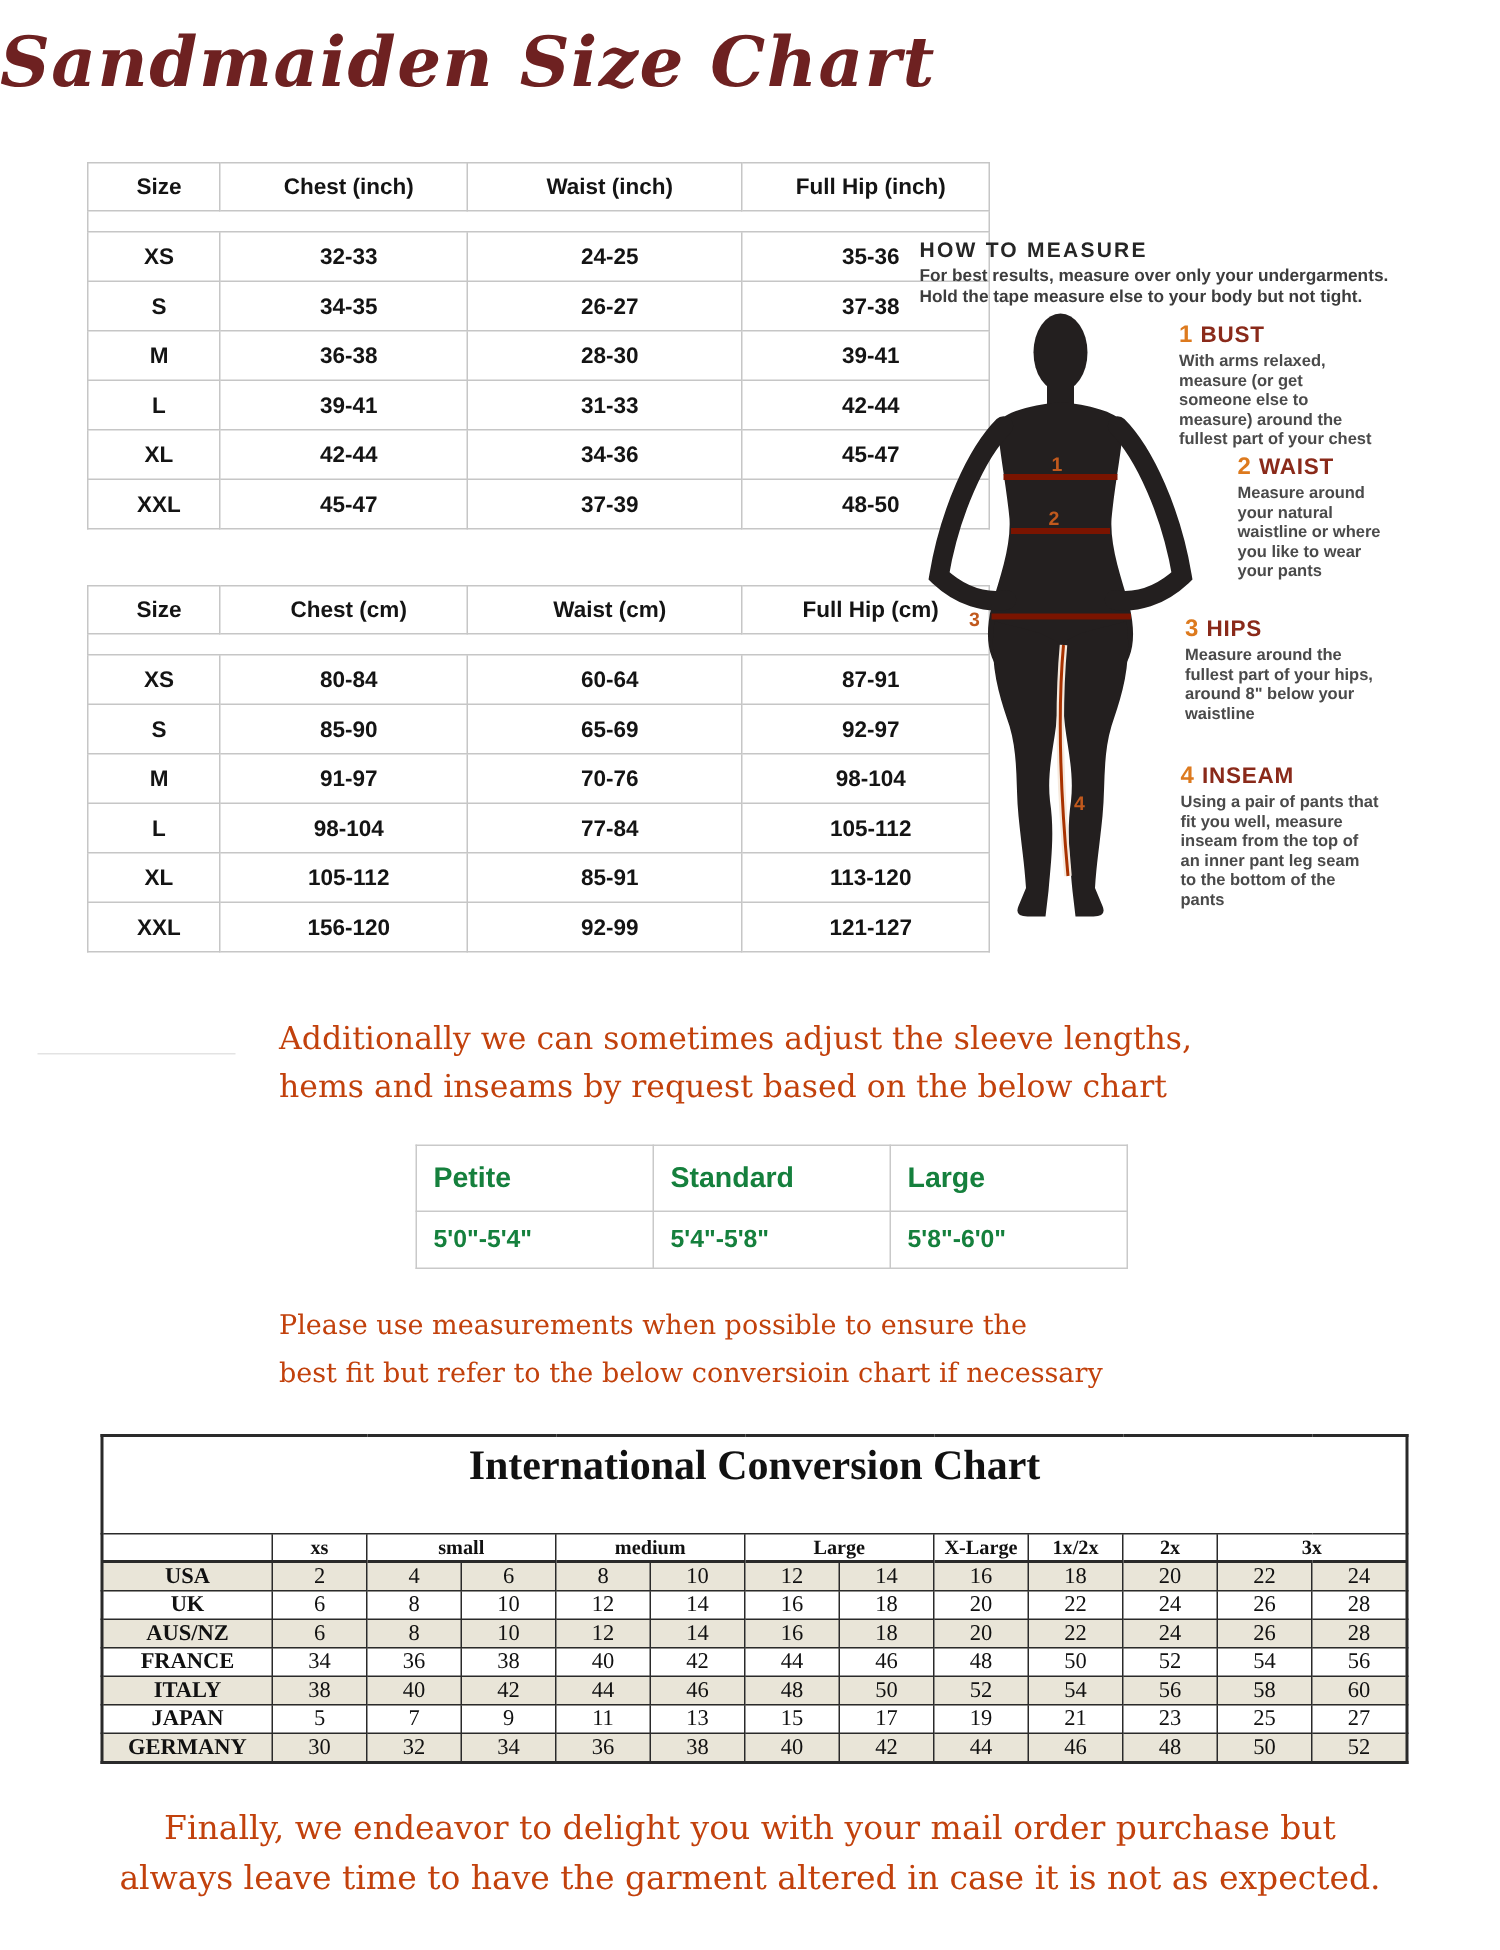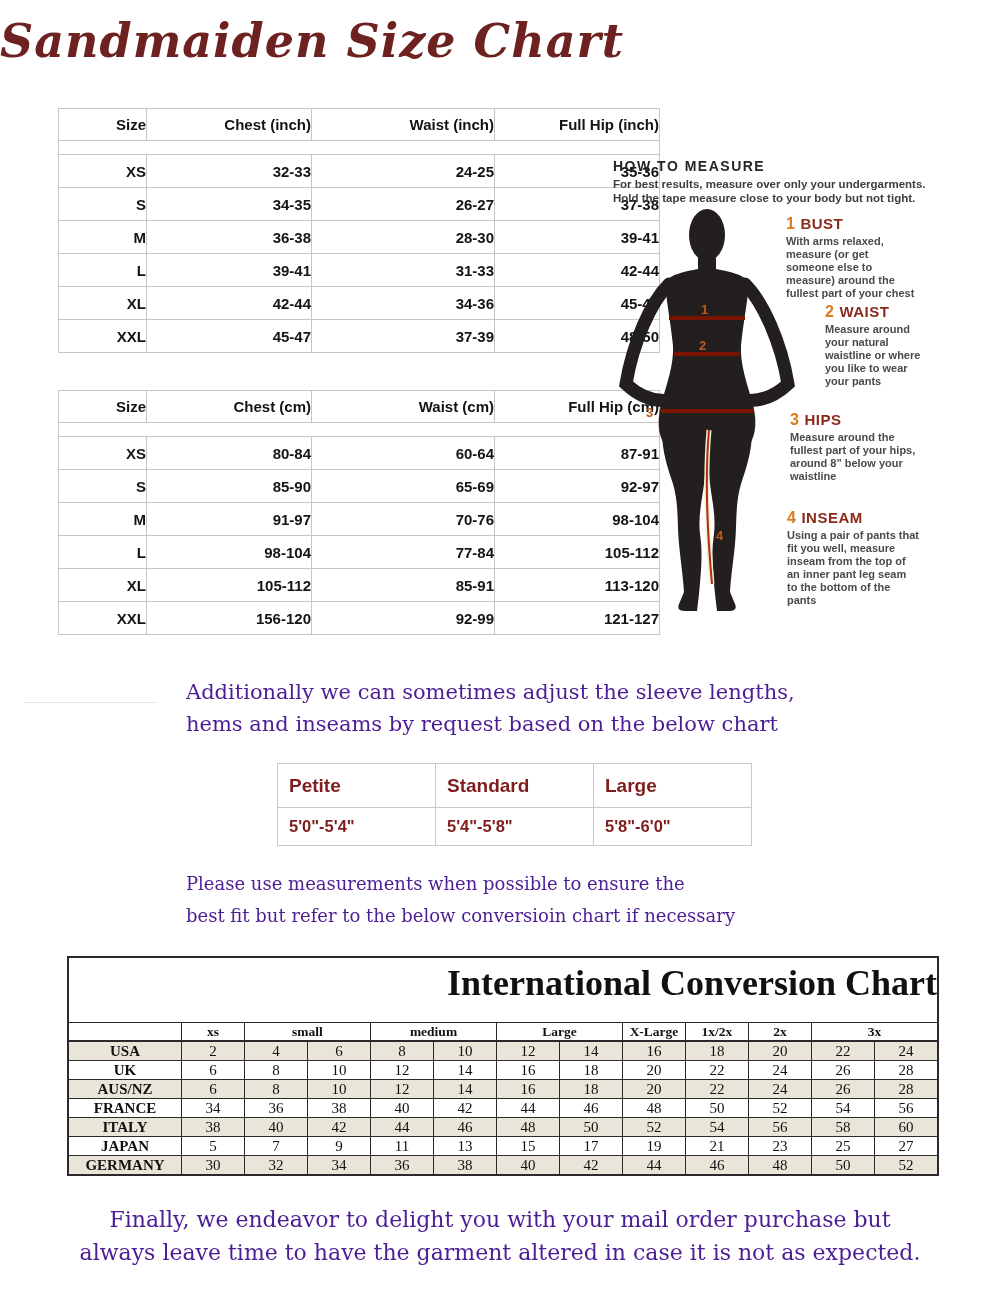--- a/index.html
+++ b/index.html
@@ -16,21 +16,21 @@
   #page{position:relative;width:1000px;height:1300px;background:#fff;overflow:hidden;
         font-family:"Liberation Sans",sans-serif;}
 
   .doc-title{position:absolute;top:14px;left:0;width:1000px;text-align:left;
     font-family:"DejaVu Serif",serif;font-style:italic;font-weight:bold;
     font-size:46px;letter-spacing:1px;color:var(--title-maroon);}
 
   
   .size-table{border-collapse:collapse;color:#141414;}
   .size-table th,.size-table td{border:1px solid var(--table-border);
-    font-weight:bold;text-align:right;padding:0 0 0 7px;font-size:15px;}
+    font-weight:bold;text-align:center;padding:0 0 0 7px;font-size:15px;}
   .size-table th{height:31px;}
   .size-table th:nth-child(1){width:80px;}
   .size-table th:nth-child(2){width:157px;}
   .size-table th:nth-child(3){width:175px;}
   .size-table th:nth-child(4){width:157px;}
   .size-table tr.spacer td{height:13px;padding:0;}
   .size-table td{height:32px;}
   #table-inch{position:absolute;left:58px;top:108px;}
   #table-cm{position:absolute;left:58px;top:390px;}
 
@@ -47,39 +47,39 @@
   .step-body{font-size:11px;font-weight:bold;color:#4a4a4a;line-height:13px;
     margin-top:2px;white-space:pre-line;}
   #step-1{left:173px;top:57px;width:160px;}
   #step-2{left:212px;top:145px;width:140px;}
   #step-3{left:177px;top:253px;width:175px;}
   #step-4{left:174px;top:351px;width:178px;}
 
   .thin-line{position:absolute;left:25px;top:702px;width:132px;height:1px;background:#e3e3e3;}
 
   
-  .para{position:absolute;font-family:"DejaVu Serif",serif;color:#4c1d95;white-space:pre-line;}
+  .para{position:absolute;font-family:"DejaVu Serif",serif;color:#c2410c;white-space:pre-line;}
   #para-adjust{left:186px;top:676px;font-size:21px;line-height:32px;}
   #para-measure{left:186px;top:868px;font-size:18px;line-height:32px;}
   #para-final{left:40px;top:1203px;width:920px;text-align:center;font-size:22px;line-height:33px;}
 
   
   #height-table{position:absolute;left:277px;top:763px;}
-  .height-table{border-collapse:collapse;color:#7f1d1d;}
+  .height-table{border-collapse:collapse;color:#15803d;}
   .height-table th{width:145px;height:41px;border:1px solid #c9c9c9;font-size:19px;
     text-align:left;padding-left:11px;}
   .height-table td{height:35px;border:1px solid #c9c9c9;font-size:16.5px;
     font-weight:bold;padding-left:11px;}
 
   
   #conv-table{position:absolute;left:67px;top:956px;}
   .conv{border-collapse:collapse;border:2px solid var(--conv-border);
     font-family:"Liberation Serif",serif;color:#111;}
-  .conv .cc-title{height:60px;text-align:right;vertical-align:top;padding-top:4px;
-    font-size:36px;font-weight:bold;border:1px solid var(--conv-border);}
+  .conv .cc-title{height:60px;text-align:center;vertical-align:top;padding-top:4px;
+    font-size:28px;font-weight:bold;border:1px solid var(--conv-border);}
   .conv th{border:1px solid var(--conv-border);font-size:13.5px;font-weight:bold;
     height:17px;text-align:center;padding:0 4px;}
   .conv td{border:1px solid var(--conv-border);text-align:center;font-size:15px;
     height:18px;padding:0;}
   .conv td.c0{font-weight:bold;width:112px;}
   .conv td:not(.c0){width:62px;}
   .conv tr.beige td{background:var(--conv-beige);}
   .conv tr.first-data td{border-top:2px solid var(--conv-border);}
 </style>
 </head>
@@ -185,21 +185,21 @@
           <td class="c1">156-120</td>
           <td class="c2">92-99</td>
           <td class="c3">121-127</td>
         </tr>
       </tbody>
     </table>
 
   <div class="measure">
     <div class="measure-title">HOW TO MEASURE</div>
     <div class="measure-intro">For best results, measure over only your undergarments.
-Hold the tape measure close to your body but not tight.</div>
+Hold the tape measure else to your body but not tight.</div>
 
     <svg class="figure-svg" width="185" height="412" viewBox="0 0 185 412">
       <g fill="var(--silhouette)">
         <ellipse cx="94" cy="31" rx="18" ry="26"></ellipse>
         <rect x="85" y="46" width="18" height="24"></rect>
         <path d="M94 64 C75 66,58 70,52 78 C53 96,58 120,60 142 C61 160,54 180,48 200
                  C43 222,46 236,56 246 C68 254,80 256,94 257 C108 256,120 254,132 246
                  C142 236,145 222,140 200 C134 180,127 160,128 142 C130 120,135 96,136 78
                  C130 70,113 66,94 64 Z"></path>
         <path d="M50 210 C46 240,54 262,60 280 C66 300,64 320,66 340 C68 360,70 372,71 388

